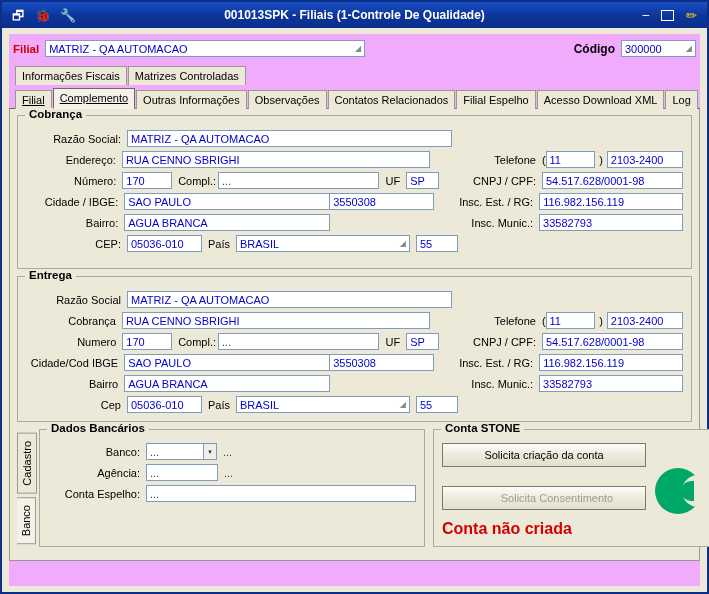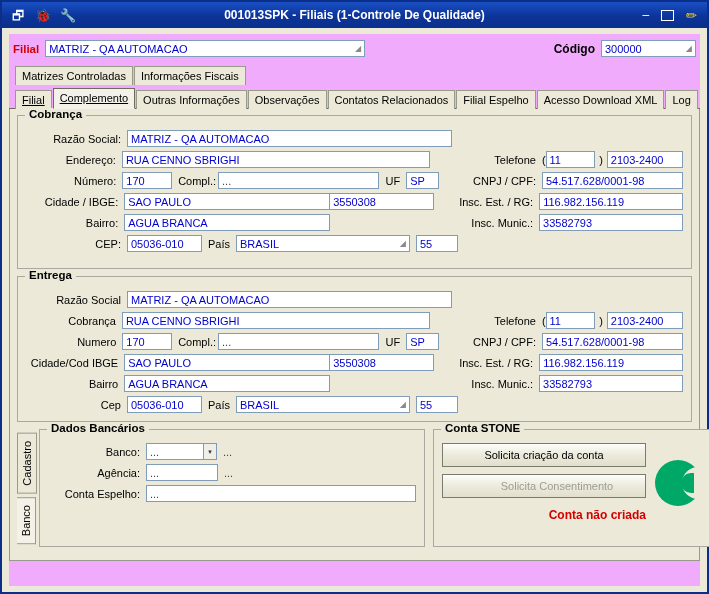--- a/index.html
+++ b/index.html
@@ -142,21 +142,21 @@
   .btn{
     border:1px solid #7a7a6e;
     background:linear-gradient(to bottom,#fdfdfb 0%,#eceadb 50%,#e2dfcd 100%);
     font-size:11px;
     padding:5px 6px;
     text-align:center;
     color:#000;
     box-sizing:border-box;
   }
   .btn.disabled{color:#9d9d93;}
-  .warn{color:#d40000;font-weight:bold;font-size:12px;text-align:right;}
+  .warn{color:#d40000;font-weight:bold;font-size:16px;text-align:left;}
   .stone-logo{
     width:46px;height:46px;border-radius:50%;
     background:#00a868;
     position:relative;
     display:inline-block;
   }
   .stone-logo:after{
     content:"";position:absolute;right:-1px;top:7px;
     width:20px;height:32px;background:#ece9d8;
     border-radius:16px 0 0 16px;
@@ -196,32 +196,32 @@
   <div class="client">
     <div class="inner">
 
       <div class="hdr-row">
         <span class="lbl-filial">Filial</span>
         <div class="inp" style="width:320px;">
           <span>MATRIZ - QA AUTOMACAO</span>
           <span class="corner">◢</span>
         </div>
         <span class="lbl-codigo">Código</span>
-        <div class="inp" style="width:95px;">
+        <div class="inp" style="width:75px;">
           <span>300000</span>
           <span class="corner">◢</span>
         </div>
       </div>
 
       <div class="tabstrip2" style="margin-top:4px;">
         <div class="tab2">
+          <span>Informações Fiscais</span>
+        </div>
+        <div class="tab2">
           <span>Matrizes Controladas</span>
-        </div>
-        <div class="tab2">
-          <span>Informações Fiscais</span>
         </div>
       </div>
 
       <div class="tabstrip2" style="margin-top:3px;border-bottom:1px solid #6b6b5e;">
         <div class="tab2"><span class="u">Filial</span></div>
         <div class="tab2 sel"><span class="u">Complemento</span></div>
         <div class="tab2"><span>Outras Informações</span></div>
         <div class="tab2"><span>Observações</span></div>
         <div class="tab2"><span>Contatos Relacionados</span></div>
         <div class="tab2"><span>Filial Espelho</span></div>
@@ -486,21 +486,21 @@
               </div>
             </div>
 
             <div class="group" style="width:268px;flex:none;margin-bottom:0;padding-top:13px;">
               <div class="gtitle">Conta STONE</div>
               <div style="display:flex;align-items:center;">
                 <div style="flex:1;">
                   <div class="btn">
                     <span>Solicita criação da conta</span>
                   </div>
-                  <div class="btn disabled" style="margin-top:7px;padding-left:32px;">
+                  <div class="btn disabled" style="margin-top:19px;padding-left:32px;">
                     <span>Solicita Consentimento</span>
                   </div>
                   <div class="warn" style="margin-top:10px;">Conta não criada</div>
                 </div>
                 <div style="width:64px;display:flex;align-items:center;justify-content:center;">
                   <div class="stone-logo"></div>
                 </div>
               </div>
             </div>
 

